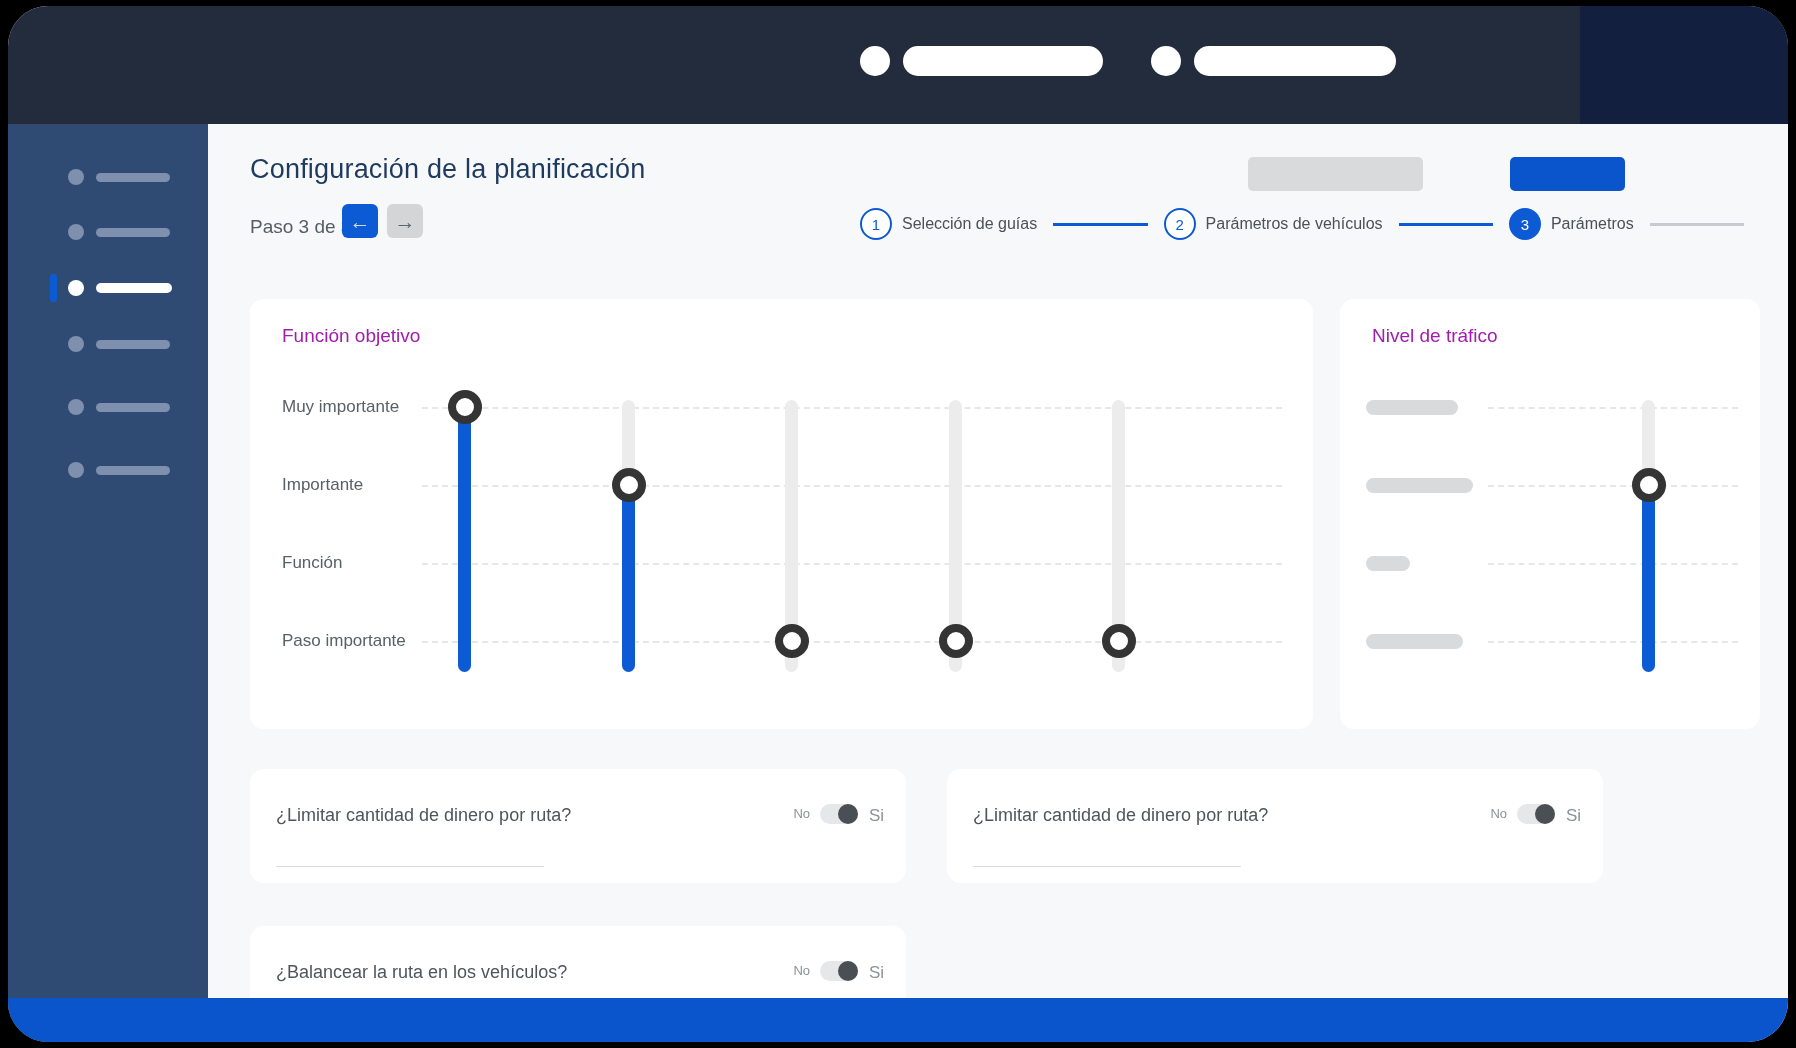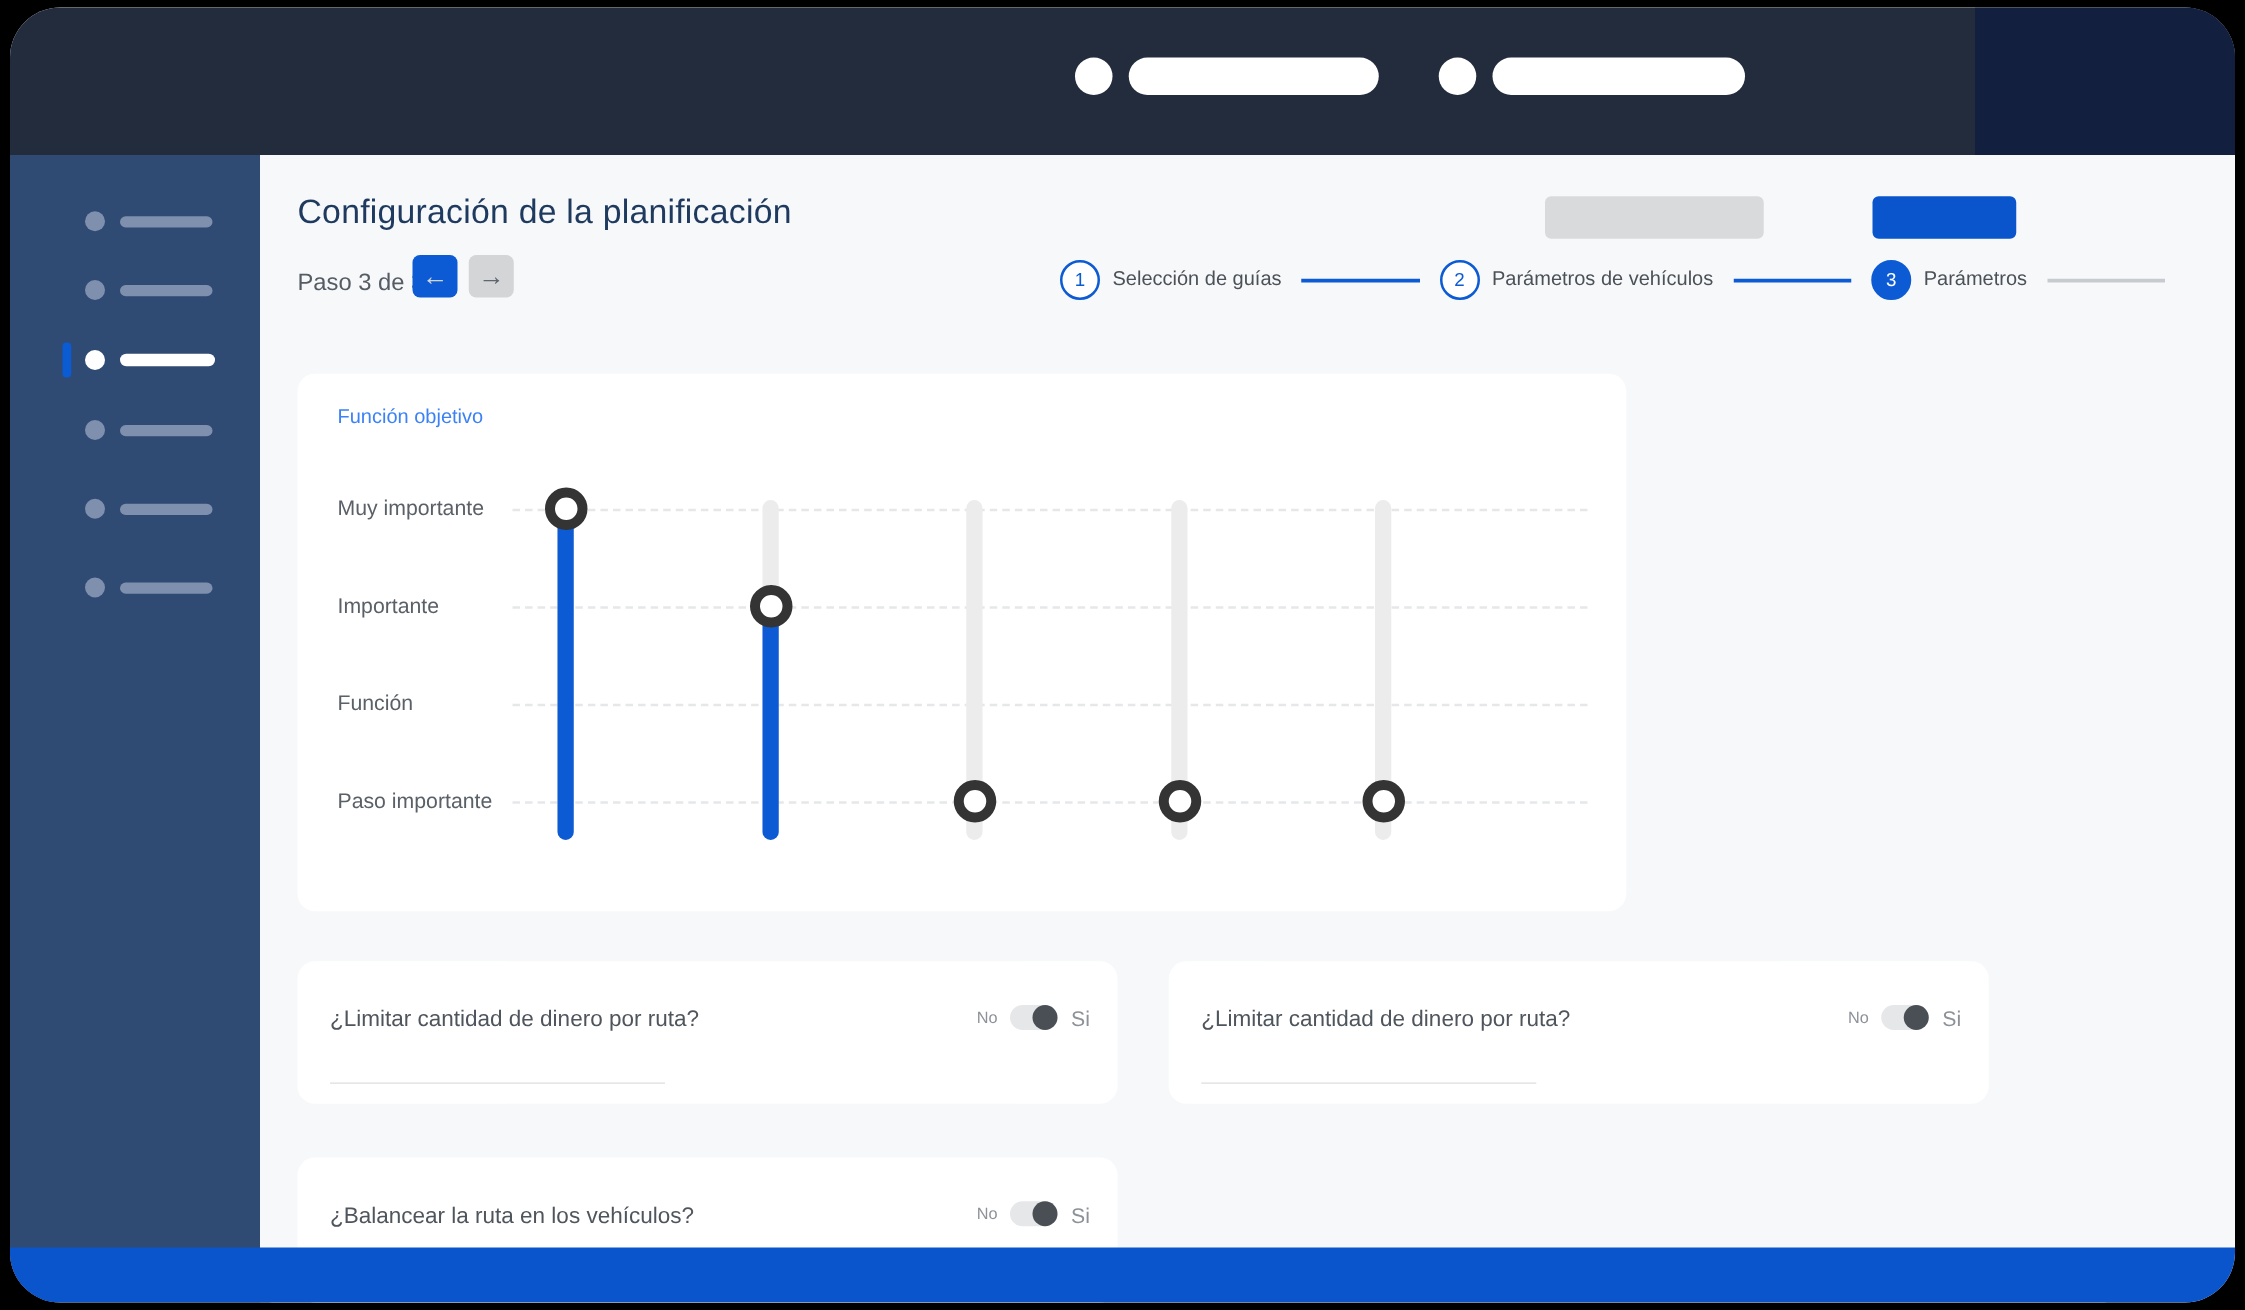--- a/index.html
+++ b/index.html
@@ -17,21 +17,21 @@
   
   .sidebar{position:absolute;left:0;top:118px;width:200px;height:918px;background:#2f4a73;}
   .nav-item{position:absolute;left:0;width:200px;height:26px;display:flex;align-items:center;}
   .nav-indicator{position:absolute;left:42px;width:7px;height:28px;border-radius:3px;background:#0b5bd3;}
   .nav-dot{position:absolute;left:60px;width:16px;height:16px;border-radius:50%;background:#7e90ad;}
   .nav-dot.active{background:#ffffff;}
   .nav-bar{position:absolute;left:88px;height:9px;border-radius:5px;background:#7e90ad;}
   .nav-bar.active{background:#ffffff;height:10px;}
 
   
-  .content{position:absolute;left:200px;top:118px;width:1485px;height:918px;background:#f7f8fa;border-radius:10px;}
+  .content{position:absolute;left:212px;top:118px;width:1485px;height:918px;background:#f7f8fa;border-radius:10px;}
 
   .page-title{position:absolute;left:30px;top:30px;font-size:27px;color:#1f3a5f;
               font-weight:400;letter-spacing:.2px;}
 
   .hdr-btn-gray{position:absolute;right:282px;top:33px;width:175px;height:34px;
                 border-radius:5px;background:#d9dadb;border:none;}
   .hdr-btn-blue{position:absolute;right:80px;top:33px;width:115px;height:34px;
                 border-radius:5px;background:#0a54cc;border:none;}
 
   .step-label{position:absolute;left:30px;top:92px;font-size:19px;color:#565c63;}
@@ -46,21 +46,21 @@
              color:#0d5bd4;font-size:15px;display:flex;align-items:center;justify-content:center;flex:none;}
   .st-circle.done{background:#0d5bd4;color:#fff;border-color:#0d5bd4;}
   .st-text{font-size:16px;color:#4b5157;margin-left:10px;white-space:nowrap;}
   .st-line{height:3px;background:#0d5bd4;flex:1 1 auto;margin:0 16px;min-width:30px;}
   .st-line.dim{background:#c7cace;}
 
   
   .card{position:absolute;background:#fff;border-radius:14px;}
   .card-obj{left:30px;top:175px;width:1063px;height:430px;}
   .card-traf{left:1120px;top:175px;width:420px;height:430px;}
-  .card-title{position:absolute;font-size:16px;color:#3b82f6;}
+  .card-title{position:absolute;font-size:19px;color:#a21caf;}
 
   .grid-line{position:absolute;height:0;border-top:2px dashed #e6e7e9;}
   .axis-label{position:absolute;font-size:17px;color:#5a6067;transform:translateY(-50%);}
 
   .slider-track{position:absolute;width:13px;border-radius:7px;background:#ececec;}
   .slider-fill{position:absolute;width:13px;border-radius:7px;background:#0d5bd4;}
   .slider-thumb{position:absolute;width:34px;height:34px;border-radius:50%;
                 border:8px solid #343434;background:#fff;box-sizing:border-box;
                 transform:translate(-50%,-50%);}
 
@@ -176,20 +176,37 @@
       <div class="slider-track" style="left:535px;top:101px;height:272px;"></div>
       <div class="slider-thumb" style="left:542px;top:342px;"></div>
 
       <div class="slider-track" style="left:699px;top:101px;height:272px;"></div>
       <div class="slider-thumb" style="left:706px;top:342px;"></div>
 
       <div class="slider-track" style="left:862px;top:101px;height:272px;"></div>
       <div class="slider-thumb" style="left:869px;top:342px;"></div>
     </div>
 
+    <div class="card card-traf">
+      <div class="card-title" style="left:32px;top:26px;">Nivel de tráfico</div>
+
+      <div class="grid-line" style="left:148px;top:108px;width:250px;"></div>
+      <div class="grid-line" style="left:148px;top:186px;width:250px;"></div>
+      <div class="grid-line" style="left:148px;top:264px;width:250px;"></div>
+      <div class="grid-line" style="left:148px;top:342px;width:250px;"></div>
+
+      <div class="skel" style="left:26px;top:101px;width:92px;"></div>
+      <div class="skel" style="left:26px;top:179px;width:107px;"></div>
+      <div class="skel" style="left:26px;top:257px;width:44px;"></div>
+      <div class="skel" style="left:26px;top:335px;width:97px;"></div>
+
+      <div class="slider-track" style="left:302px;top:101px;height:272px;"></div>
+      <div class="slider-fill" style="left:302px;top:186px;height:187px;"></div>
+      <div class="slider-thumb" style="left:309px;top:186px;"></div>
+    </div>
 
     <div class="tcard" style="left:30px;top:645px;width:656px;height:114px;">
       <div class="tcard-label">¿Limitar cantidad de dinero por ruta?</div>
       <div class="tg-no" style="right:96px;top:37px;">No</div>
       <div class="toggle" style="right:48px;top:35px;">
         <div class="toggle-knob"></div>
       </div>
       <div class="tg-si" style="right:22px;top:37px;">Si</div>
       <div class="underline" style="left:26px;top:97px;width:268px;"></div>
     </div>

